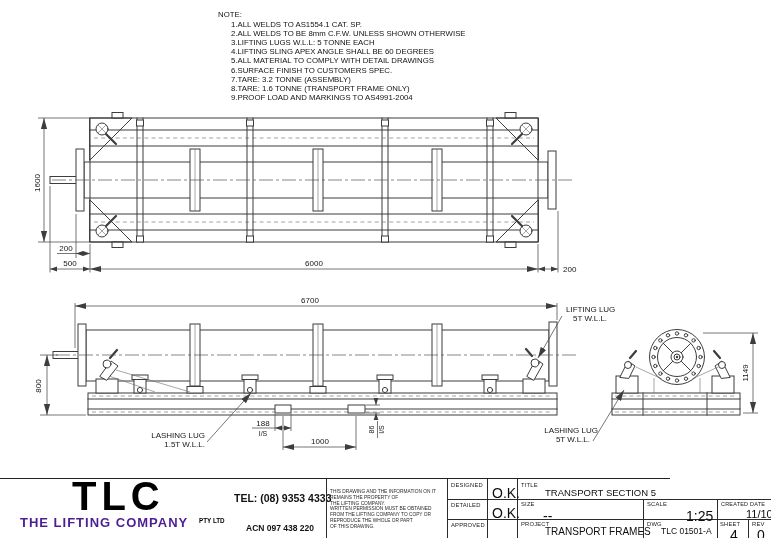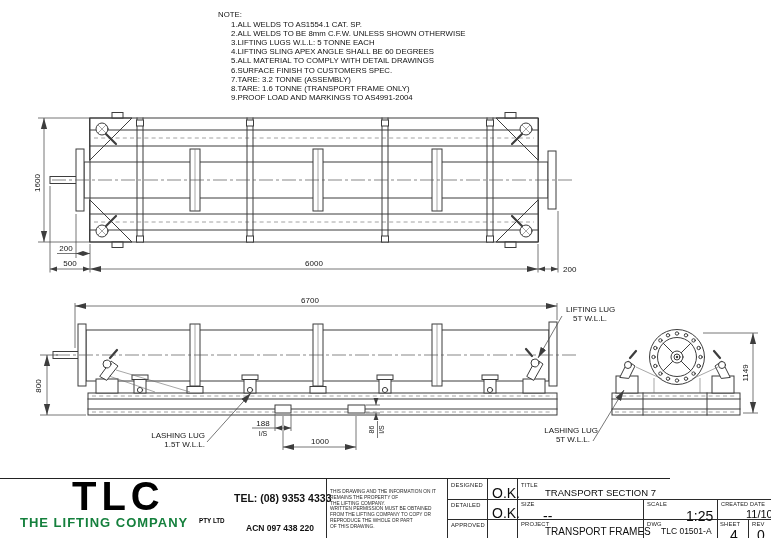--- a/index.html
+++ b/index.html
@@ -22,21 +22,21 @@
   
   .tb{position:absolute;left:0;top:478px;width:628px;height:60px;background:#fff;
       border-top:1.4px solid #222;color:#111;padding-left:42px;}
   .vline{position:absolute;width:1px;background:#2b2b2b;}
   .hline{position:absolute;height:1px;background:#2b2b2b;}
   .lab{position:absolute;font-size:5.8px;letter-spacing:.2px;color:#222;white-space:nowrap;}
   .val{position:absolute;font-size:14px;color:#0d0d0d;white-space:nowrap;}
   .logo-tlc{position:absolute;left:72px;top:-3px;font-size:40px;line-height:1;
             font-weight:700;letter-spacing:5px;color:#000;}
   .logo-name{position:absolute;left:20px;top:36px;font-size:13px;font-weight:700;
-             letter-spacing:1px;color:#15803d;white-space:nowrap;}
+             letter-spacing:1px;color:#4c1d95;white-space:nowrap;}
   .logo-suffix{position:absolute;left:199px;top:38px;font-size:6.3px;font-weight:700;color:#000;}
   .tel{position:absolute;left:234px;top:13px;font-size:10.5px;font-weight:700;white-space:nowrap;}
   .acn{position:absolute;left:246px;top:44px;font-size:8.5px;font-weight:700;white-space:nowrap;}
   .disc{position:absolute;left:330px;top:10px;width:116px;font-size:4.8px;
         line-height:5.8px;color:#2a2a2a;}
 </style>
 </head>
 <body>
 
 <div class="sheet">
@@ -368,21 +368,21 @@
   <div class="vline" style="left:748px;top:40px;height:20px"></div>
 
   <div class="lab" style="left:451px;top:3px">DESIGNED</div>
   <div class="val" style="left:492px;top:6px">O.K.</div>
   <div class="lab" style="left:451px;top:23px">DETAILED</div>
   <div class="val" style="left:492px;top:26px">O.K.</div>
   <div class="lab" style="left:451px;top:43px">APPROVED</div>
   <div class="val" style="left:492px;top:46px"></div>
 
   <div class="lab" style="left:521px;top:3px">TITLE</div>
-  <div class="val" style="left:545px;top:8px;font-size:9.5px">TRANSPORT SECTION 7</div>
+  <div class="val" style="left:545px;top:8px;font-size:9.5px">TRANSPORT SECTION 5</div>
   <div class="lab" style="left:521px;top:22px">SIZE</div>
   <div class="val" style="left:543px;top:29px">--</div>
   <div class="lab" style="left:647px;top:22px">SCALE</div>
   <div class="val" style="left:686px;top:29px">1:25</div>
   <div class="lab" style="left:721px;top:22px;font-size:5.5px">CREATED DATE</div>
   <div class="val" style="left:746px;top:29px;font-size:11px">11/10/24</div>
 
   <div class="lab" style="left:521px;top:42px">PROJECT</div>
   <div class="val" style="left:545px;top:47px;font-size:10px">TRANSPORT FRAMES</div>
   <div class="lab" style="left:647px;top:42px">DWG</div>

